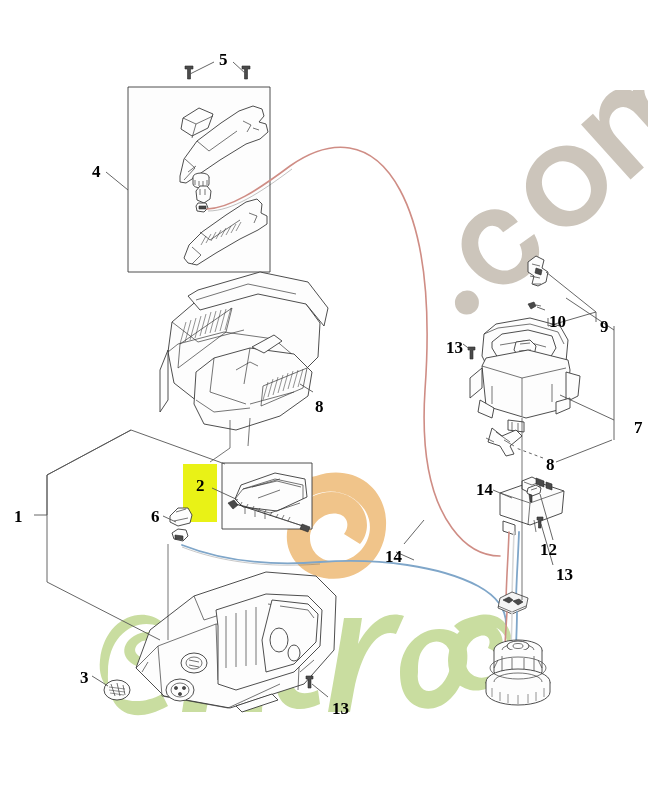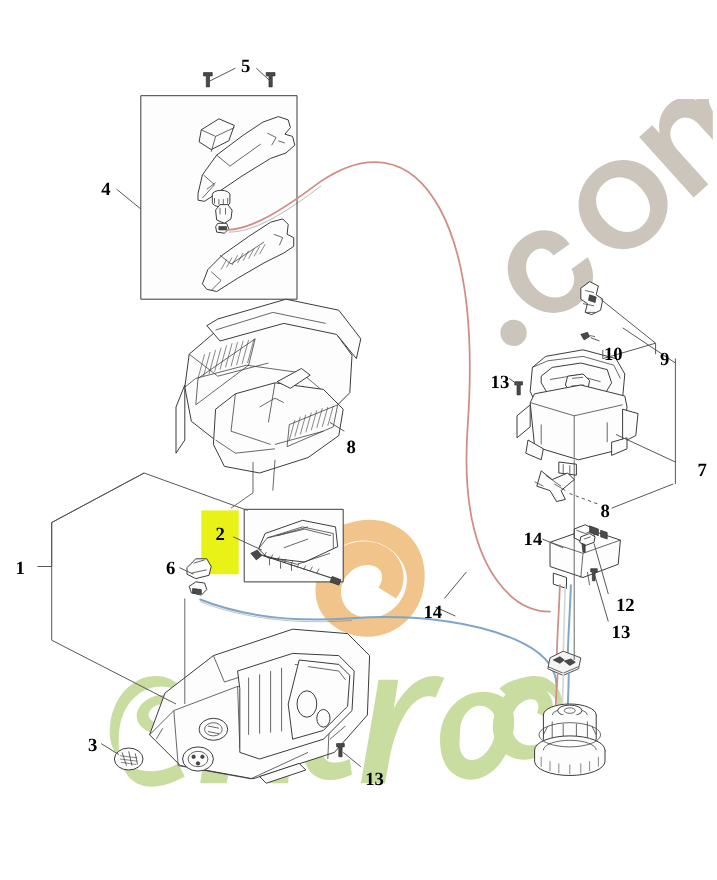--- a/index.html
+++ b/index.html
@@ -423,19 +423,19 @@
   <div class="callout" style="left:80px;  top:669px;">3</div>
   <div class="callout" style="left:92px;  top:163px;">4</div>
   <div class="callout" style="left:219px; top:51px;">5</div>
   <div class="callout" style="left:151px; top:508px;">6</div>
   <div class="callout" style="left:634px; top:419px;">7</div>
   <div class="callout" style="left:315px; top:398px;">8</div>
   <div class="callout" style="left:546px; top:456px;">8</div>
   <div class="callout" style="left:600px; top:318px;">9</div>
   <div class="callout" style="left:549px; top:313px;">10</div>
   <div class="callout" style="left:476px; top:481px;">14</div>
-  <div class="callout" style="left:560px; top:541px;">12</div>
+  <div class="callout" style="left:540px; top:541px;">12</div>
   <div class="callout" style="left:446px; top:339px;">13</div>
   <div class="callout" style="left:556px; top:566px;">13</div>
   <div class="callout" style="left:332px; top:700px;">13</div>
   <div class="callout" style="left:385px; top:548px;">14</div>
 
 </div>
 
 </body></html>

